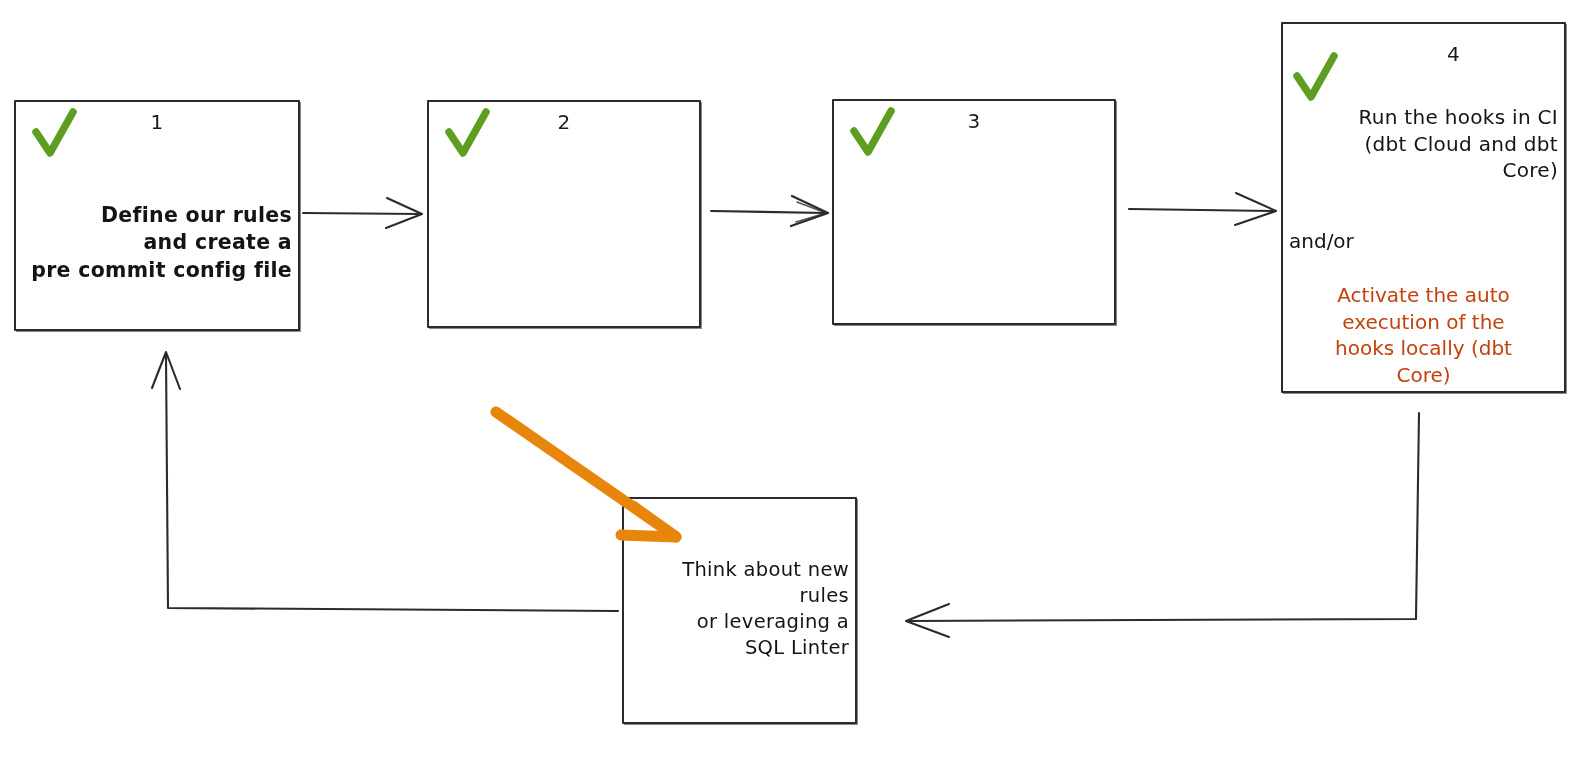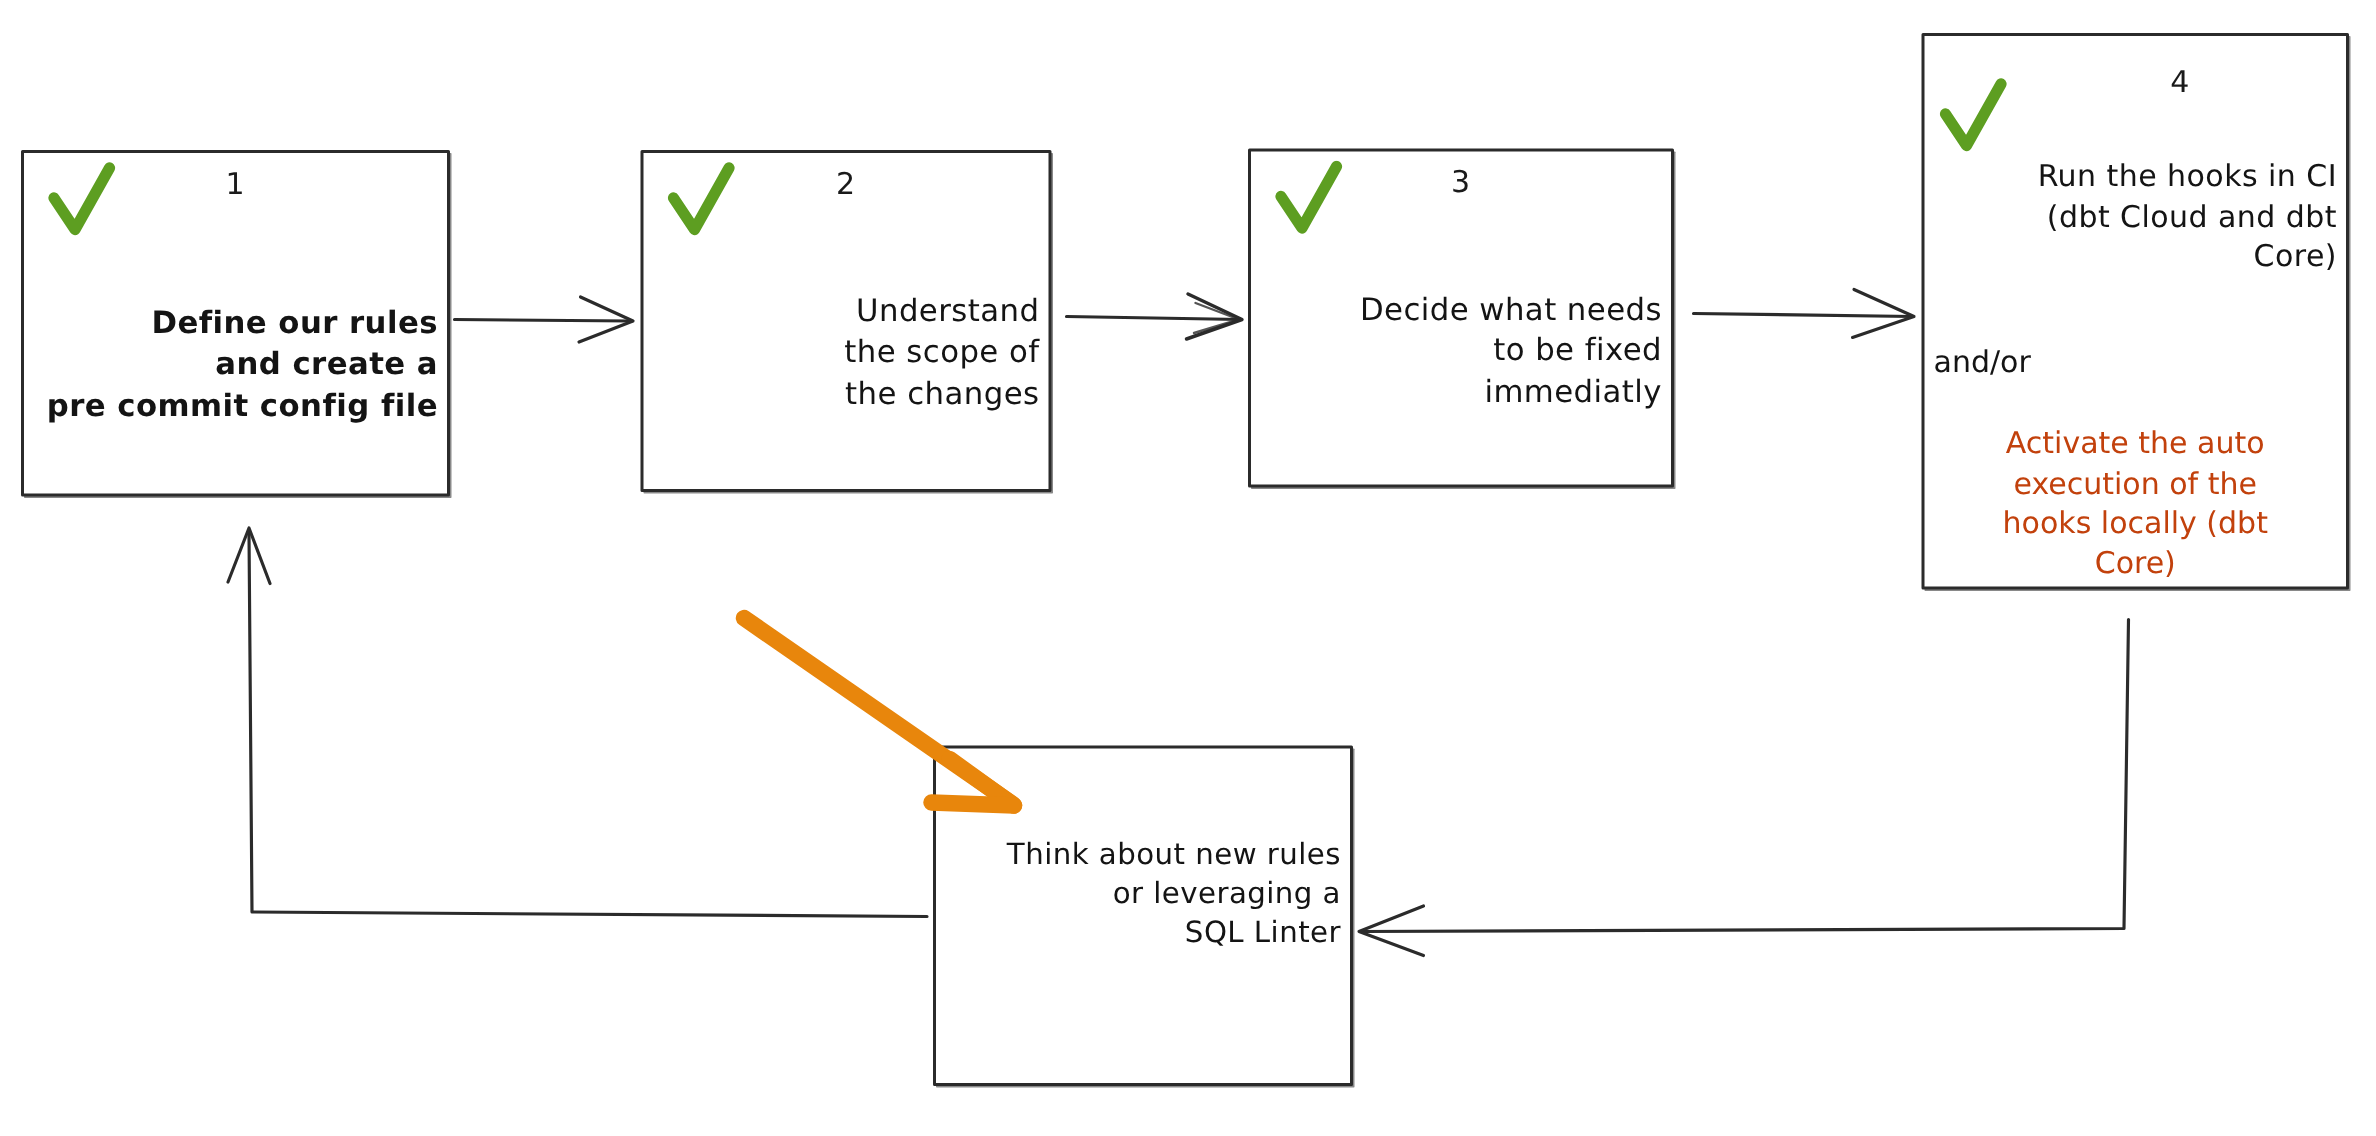--- a/index.html
+++ b/index.html
@@ -73,21 +73,21 @@
   #node-3 { left: 832px; top: 99px;  width: 284px; height: 226px; }
   #node-3 .node-body { top: 92px; }
   
   #node-4 { left: 1281px; top: 22px; width: 285px; height: 371px; }
   #node-4 .node-num { top: 18px; left: 60px; right: 0; }
   #node-4 .check { top: 28px; left: 10px; }
   #node-4 .node-body { top: 80px; font-size: 20px; line-height: 1.33; }
   #node-4 .body-mid { position: absolute; top: 205px; left: 6px; right: 6px; font-size:20px; color:#141414;}
   #node-4 .body-low { position: absolute; top: 258px; left: 6px; right: 6px; text-align:center; font-size:20px; line-height:1.33; color:#c2410c; white-space: pre-line;}
   
-  #node-loop { left: 622px; top: 497px; width: 280px; height: 227px; }
+  #node-loop { left: 622px; top: 497px; width: 235px; height: 227px; }
   #node-loop .node-body { top: 58px; font-size: 19.5px; }
 
   .orange-arrow { position: absolute; left: 470px; top: 395px; width: 240px; height: 160px; }
 </style>
 </head>
 <body>
 
 <div id="canvas">
 
   <svg id="wires" viewBox="0 0 1584 757" xmlns="http://www.w3.org/2000/svg">
@@ -128,33 +128,27 @@
     <div class="node-body">Define our rules
 and create a
 pre commit config file</div>
   </div>
 
   <div class="node" id="node-2">
     <svg class="check" viewBox="0 0 46 52">
       <path d="M4,24 L18,45 L41,4" stroke="#5d9e21" stroke-width="7.5" fill="none" stroke-linecap="round" stroke-linejoin="round"></path>
     </svg>
     <div class="node-num">2</div>
-    <div class="node-body">Understand
-the scope of
-the changes</div>
   </div>
 
   <div class="node" id="node-3">
     <svg class="check" viewBox="0 0 46 52">
       <path d="M4,24 L18,45 L41,4" stroke="#5d9e21" stroke-width="7.5" fill="none" stroke-linecap="round" stroke-linejoin="round"></path>
     </svg>
     <div class="node-num">3</div>
-    <div class="node-body">Decide what needs
-to be fixed
-immediatly</div>
   </div>
 
   <div class="node" id="node-4">
     <svg class="check" viewBox="0 0 46 52">
       <path d="M4,24 L18,45 L41,4" stroke="#5d9e21" stroke-width="7.5" fill="none" stroke-linecap="round" stroke-linejoin="round"></path>
     </svg>
     <div class="node-num">4</div>
     <div class="node-body">Run the hooks in CI
 (dbt Cloud and dbt
 Core)</div>

